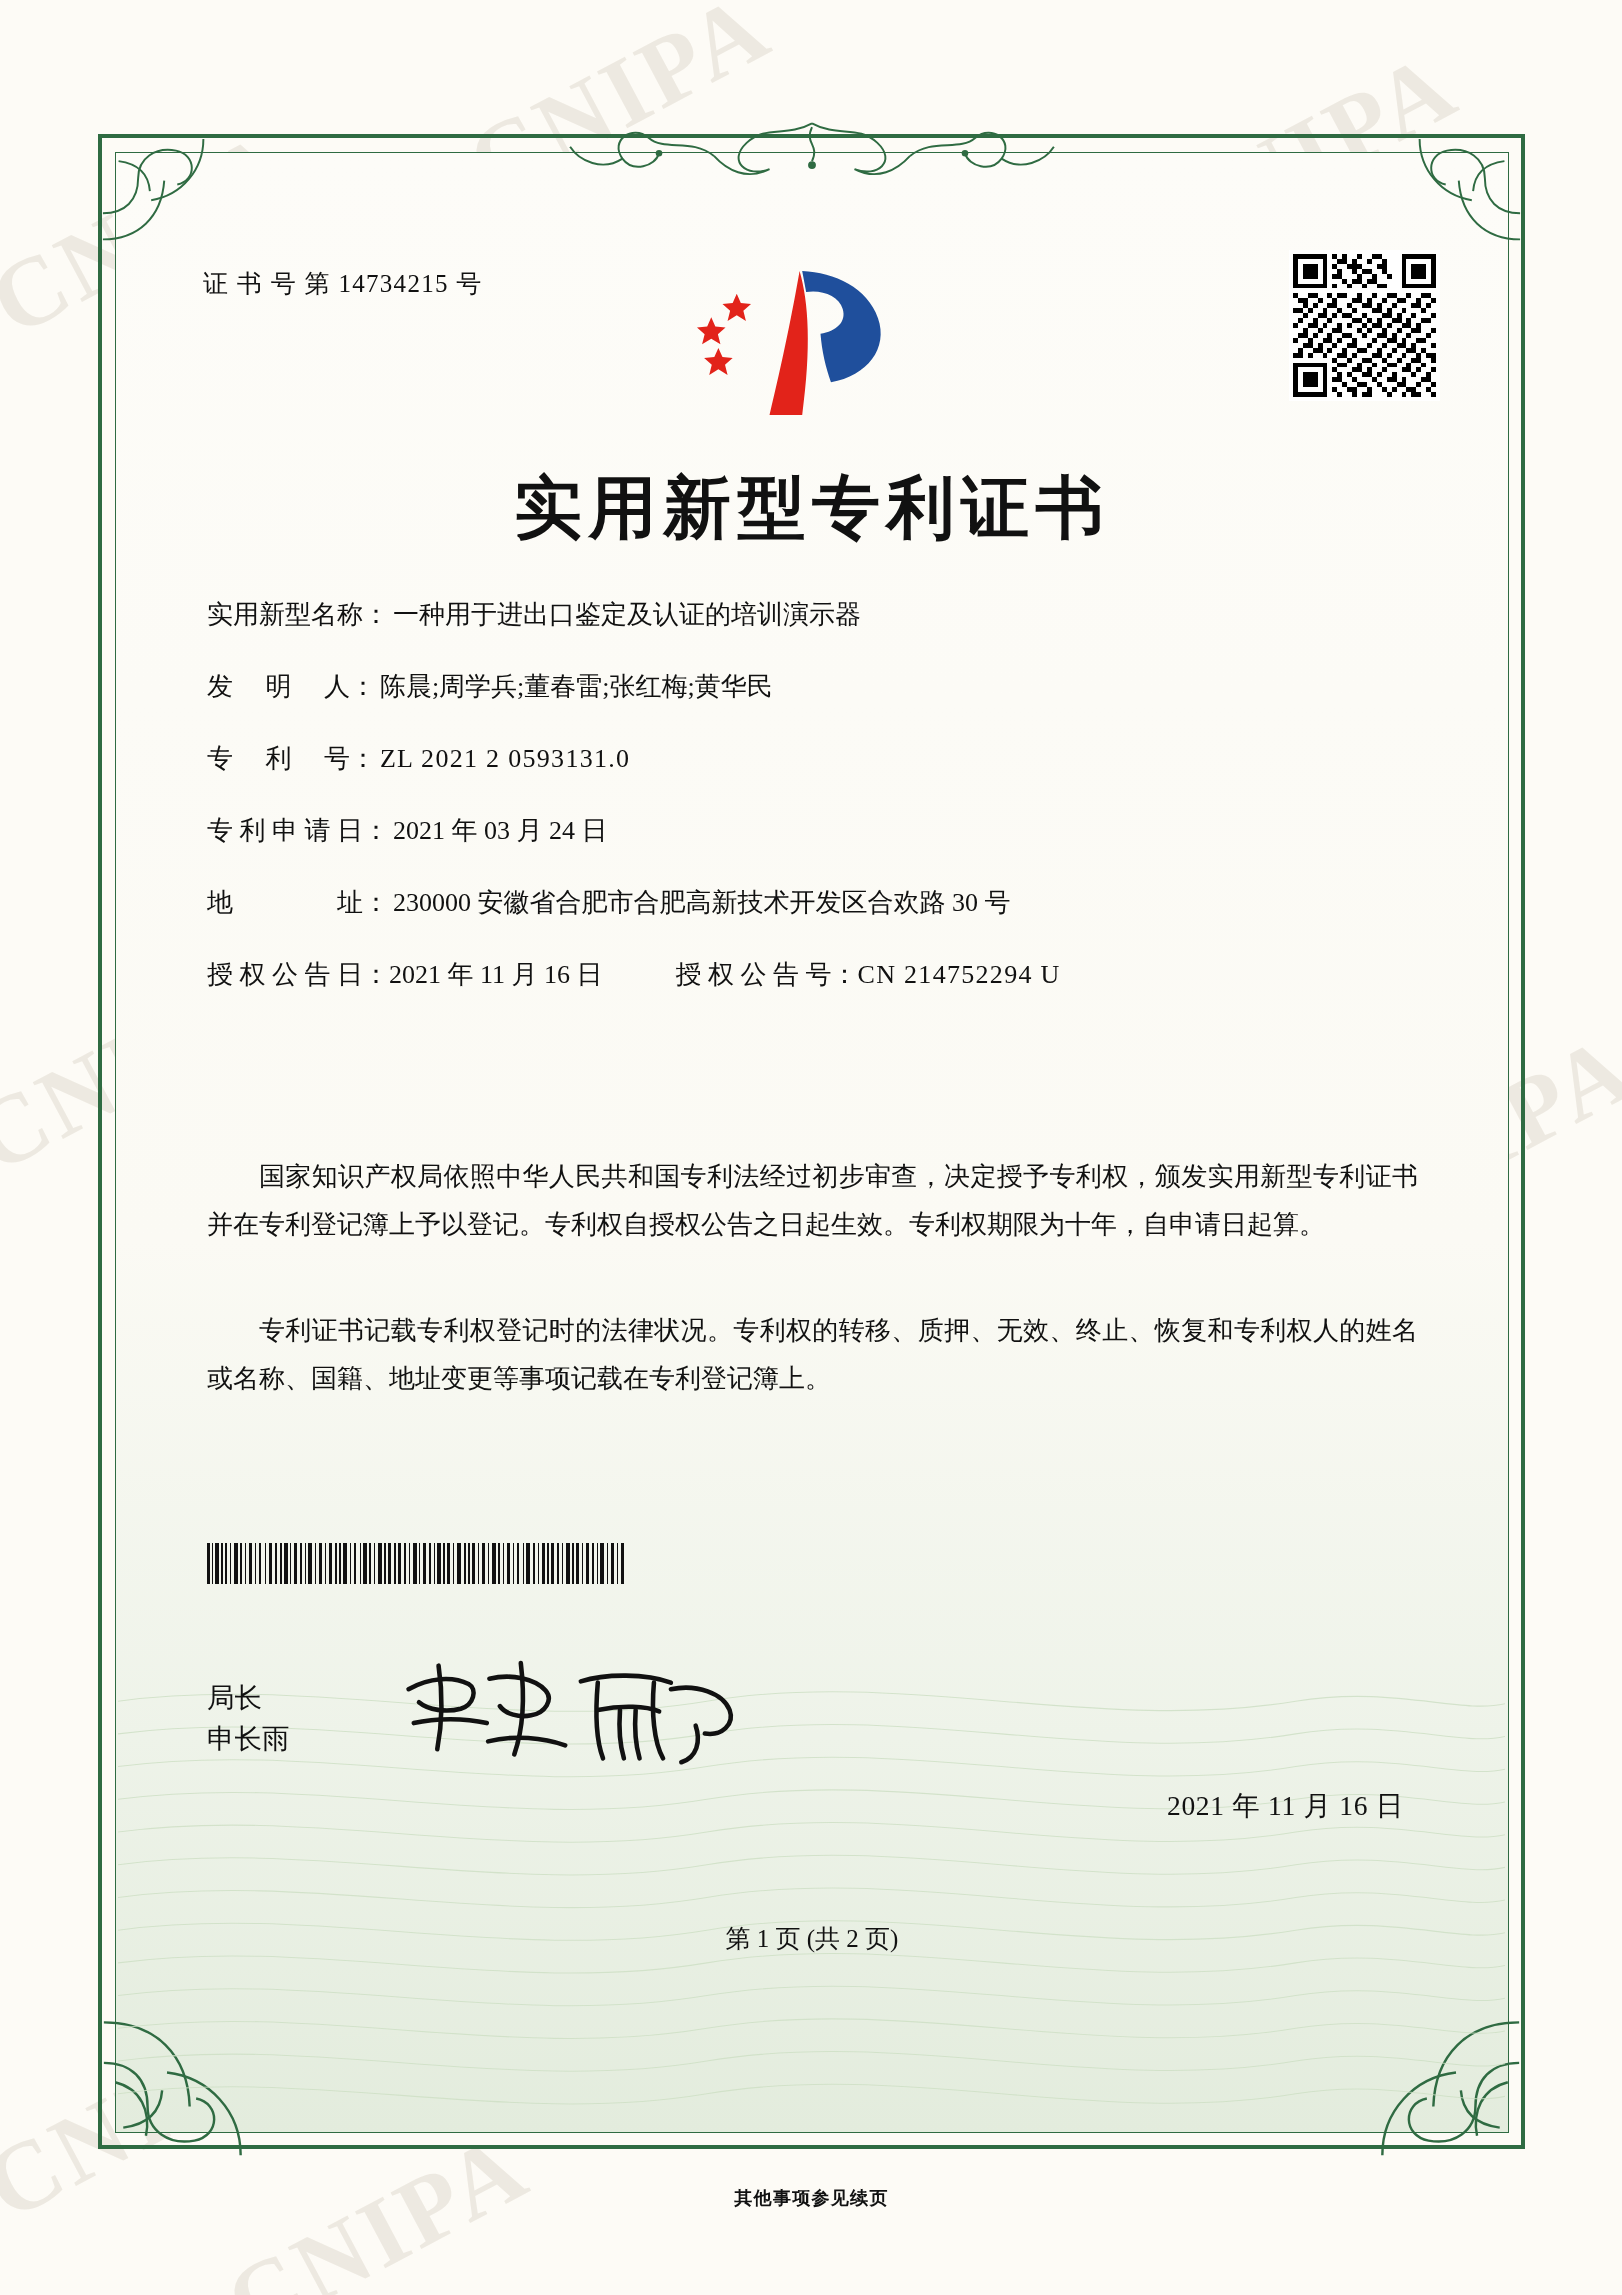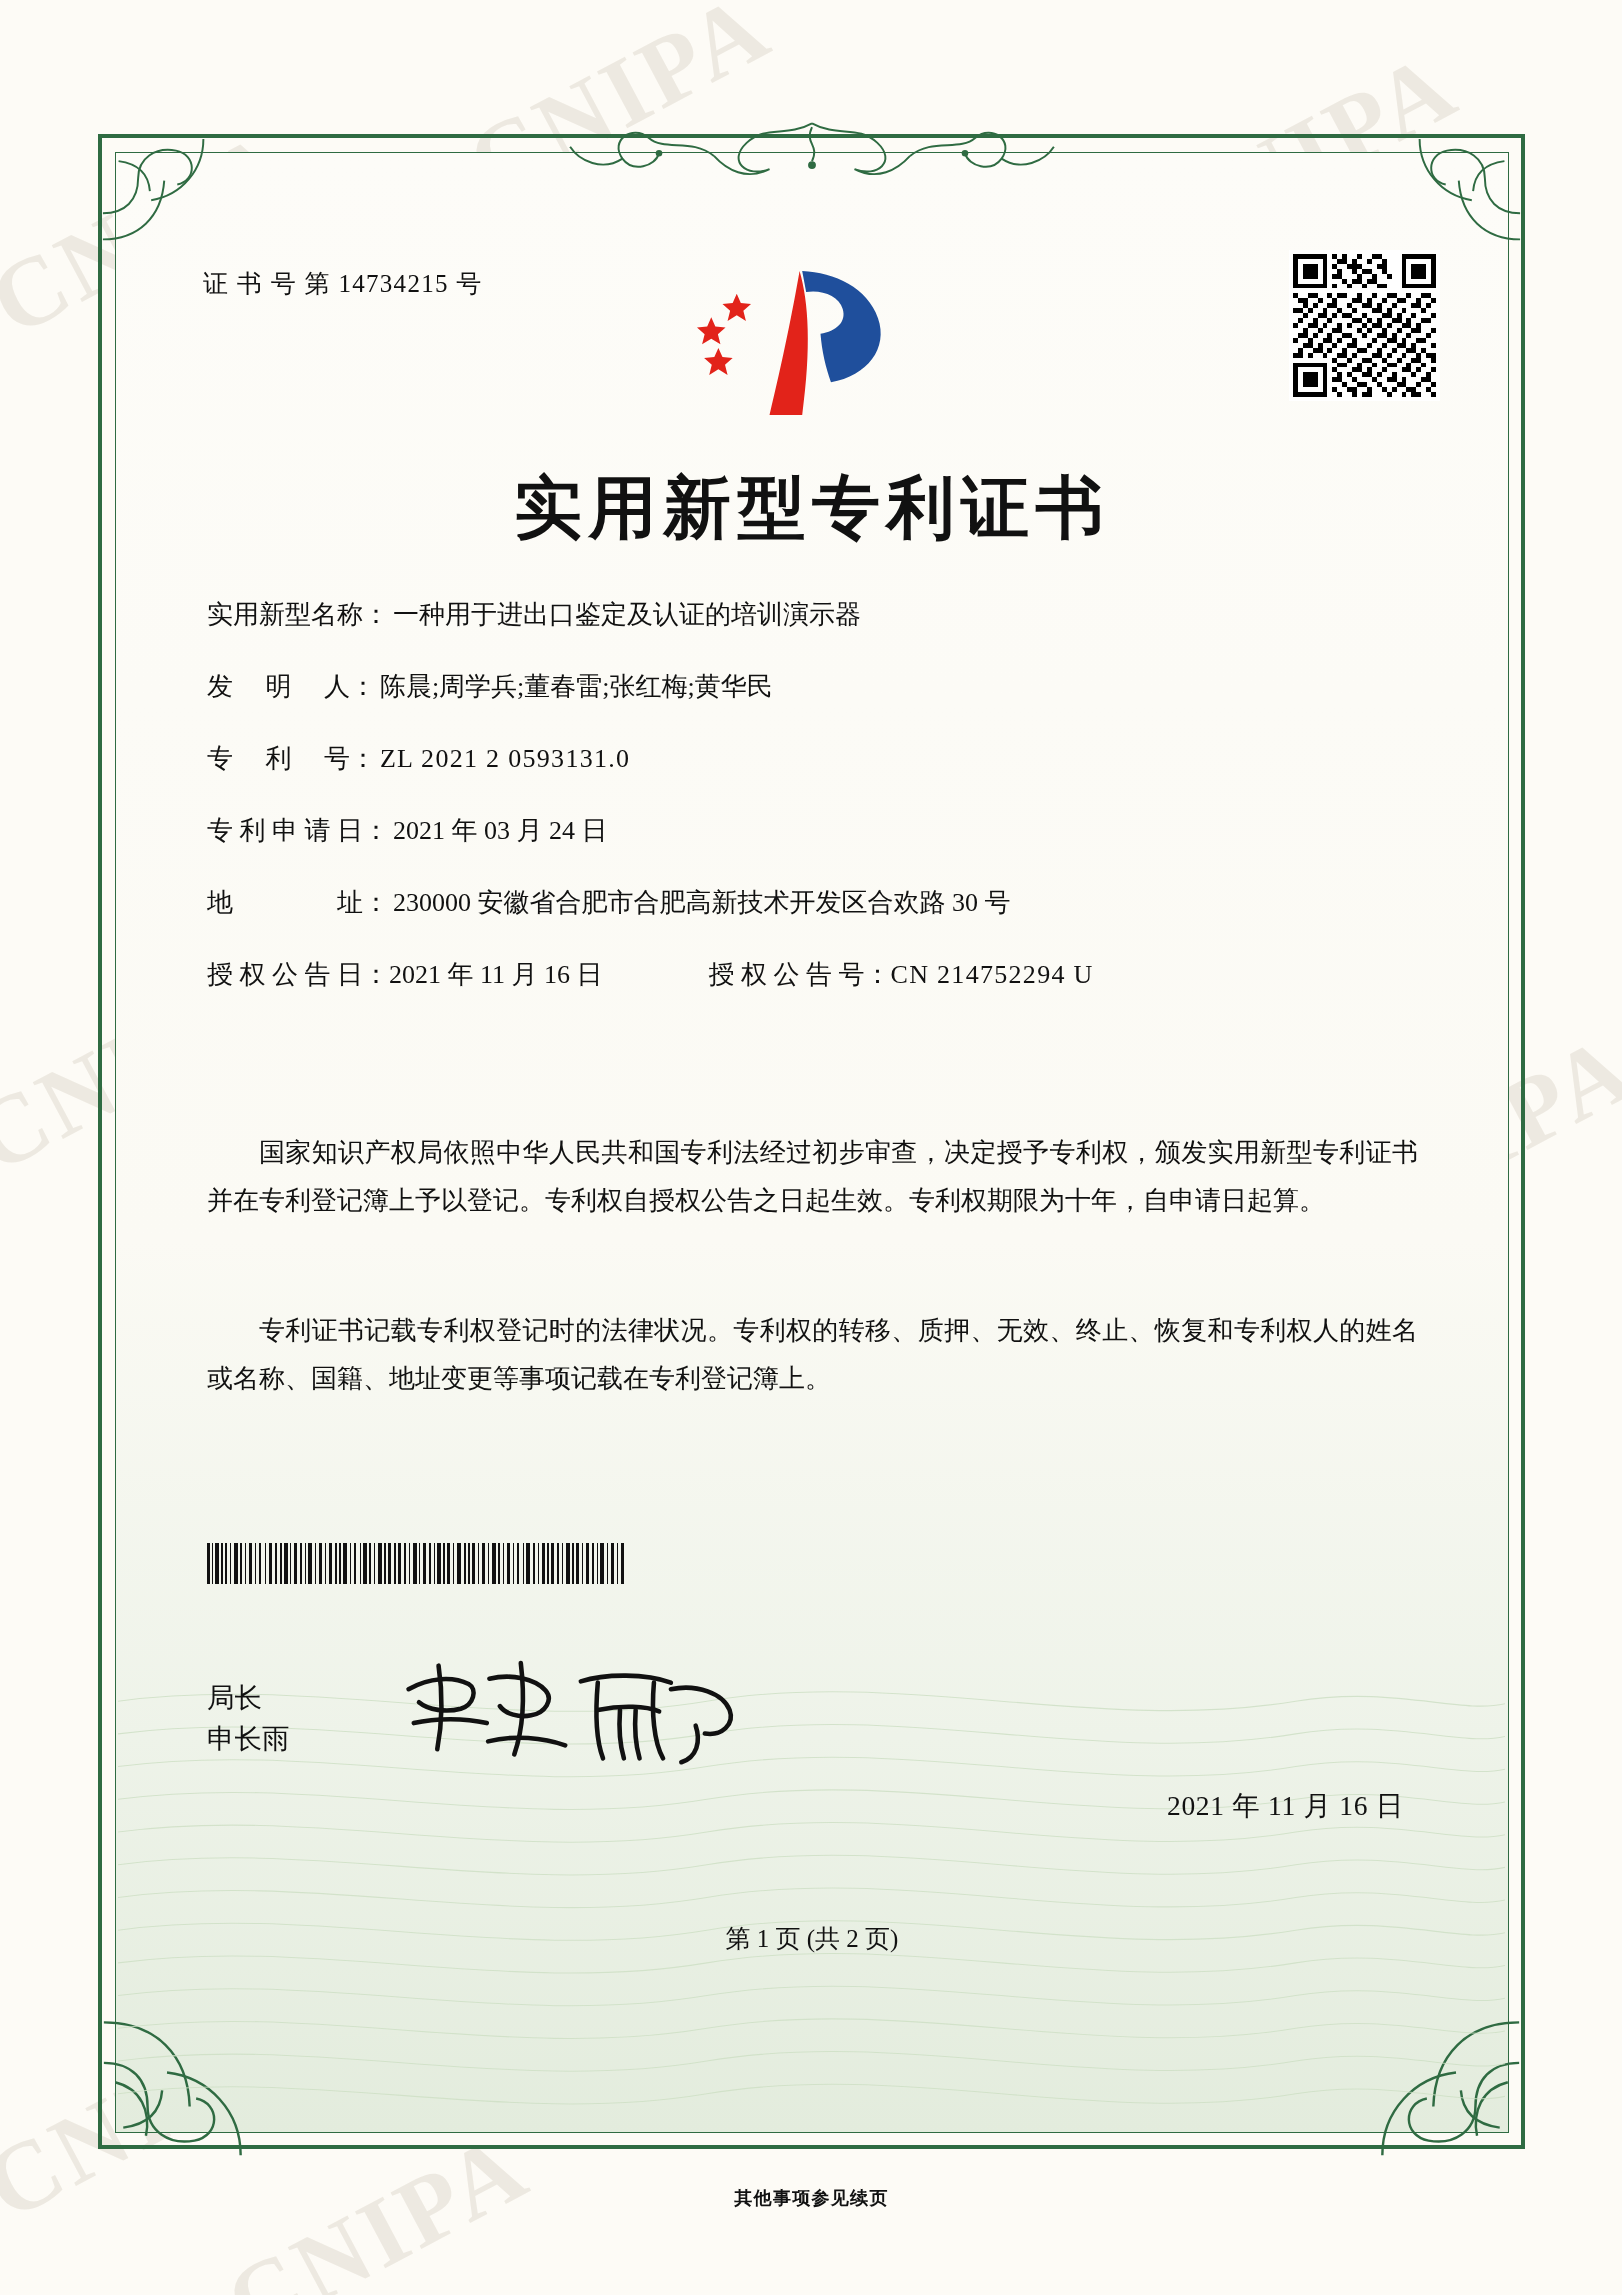--- a/index.html
+++ b/index.html
@@ -156,34 +156,34 @@
   }
   .row-two {
     display: flex;
     align-items: center;
     font-size: 26px;
     color: #111;
     white-space: nowrap;
     margin-bottom: 26px;
   }
   .row-two .cell2 {
-    margin-left: 106px;
+    margin-left: 73px;
   }
 
   .para {
     position: absolute;
     left: 92px;
     width: 1211px;
     font-size: 26px;
     line-height: 48px;
     color: #111;
     text-align: justify;
     text-indent: 52px;
   }
-  #para1 { top: 977px; }
+  #para1 { top: 1001px; }
   #para2 { top: 1155px; }
 
   .barcode {
     position: absolute;
     left: 92px;
     top: 1391px;
     width: 419px;
     height: 41px;
   }
 

